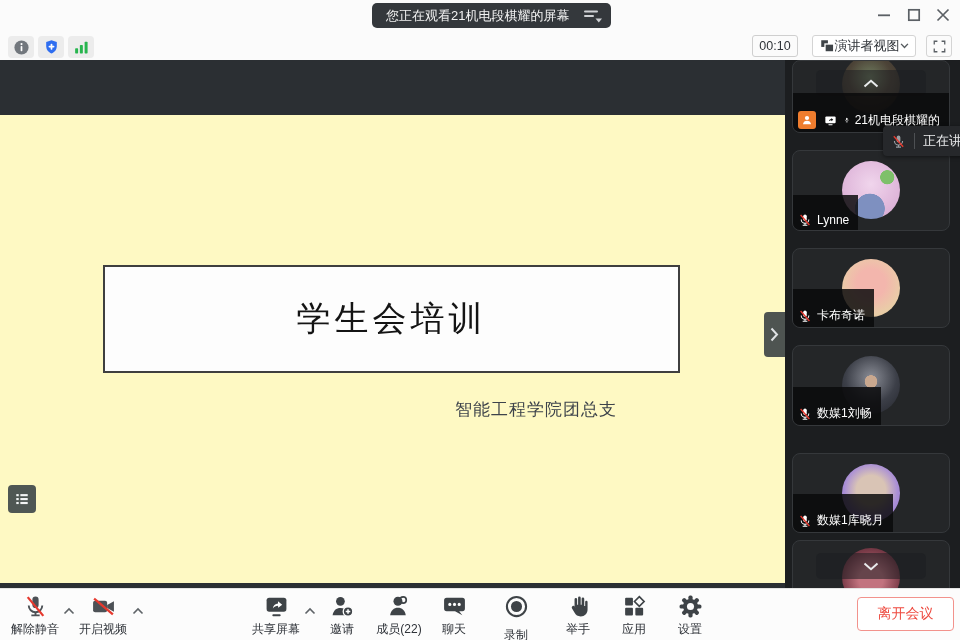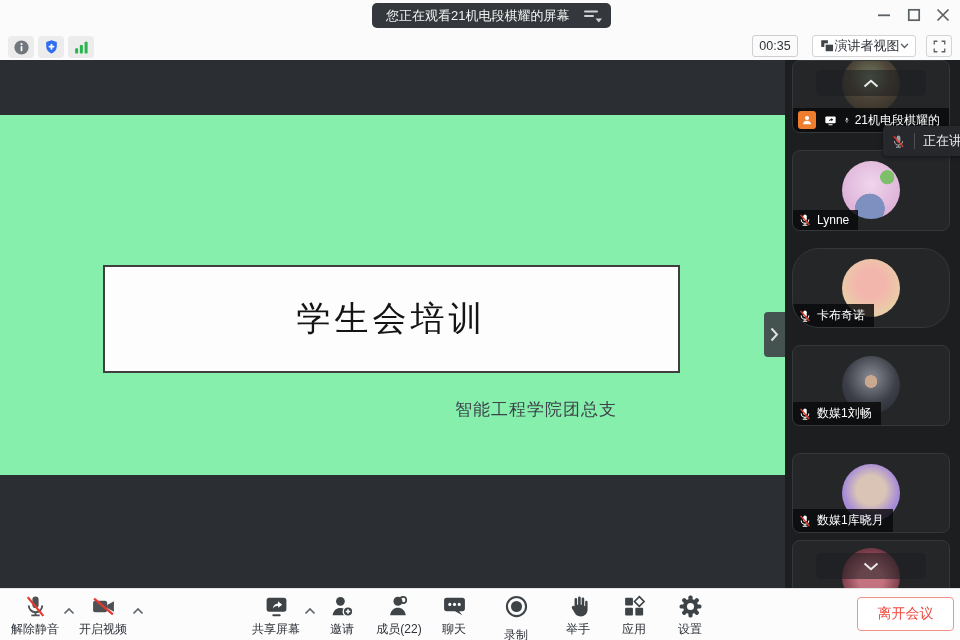--- a/index.html
+++ b/index.html
@@ -24,21 +24,21 @@
   .timer { left:752px; top:5px; width:46px; height:22px; border:1px solid #cfcfcf; border-radius:3px;
            display:flex; align-items:center; justify-content:center; font-size:12.5px; color:#2f3338; }
   .view-btn { left:812px; top:5px; width:104px; height:22px; border:1px solid #d4d4d4; border-radius:3px;
               background:#fff; display:flex; align-items:center; justify-content:center; 
               font-size:13px; color:#2f3338; }
   .fs-btn { left:926px; top:5px; width:26px; height:22px; border:1px solid #d4d4d4; border-radius:3px;
             display:flex; align-items:center; justify-content:center; }
 
   
   .content { left:0; top:60px; width:785px; height:528px; background:#2b2f33; }
-  .slide { left:0; top:55px; width:785px; height:360px; background:#86efac; overflow:hidden; }
+  .slide { left:0; top:55px; width:785px; height:468px; background:#fef9c3; overflow:hidden; }
   .slide-box { left:103px; top:150px; width:577px; height:108px; background:#fdfdfd; border:2px solid #3f3f3f;
                display:flex; align-items:center; justify-content:center; }
   .slide-title { font-family:"Liberation Serif","DejaVu Serif",serif; font-size:34px; color:#141414; letter-spacing:4px; }
   .slide-subtitle { left:448px; top:283px; width:176px; text-align:center;
                     font-family:"Liberation Serif","DejaVu Serif",serif; font-size:17px; color:#3d434b; letter-spacing:1px; white-space:nowrap; }
   .slide-list-btn { left:8px; top:370px; width:28px; height:28px; background:rgba(55,64,68,.88); border-radius:4px;
                     display:flex; align-items:center; justify-content:center; }
   .panel-toggle { left:764px; top:312px; width:21px; height:45px; background:rgba(63,69,72,.92);
                   border-radius:4px 0 0 4px; display:flex; align-items:center; justify-content:center; }
   .grip { top:322px; width:1px; height:26px; background:#8a8f92; opacity:.55; }
@@ -51,21 +51,21 @@
   .av-host   { background:radial-gradient(circle at 48% 38%, #6e7b5e 0%, #4c4337 45%, #2d2a24 100%); }
   .av-lynne  { background:radial-gradient(circle at 78% 28%, #7ec06a 0 11%, rgba(0,0,0,0) 12%),
                radial-gradient(circle at 48% 82%, #7e90c0 0 26%, rgba(0,0,0,0) 27%),
                radial-gradient(circle at 50% 40%, #f0d5ec 0%, #ddb3d8 70%, #c79fc6 100%); }
   .av-pig    { background:radial-gradient(circle at 50% 42%, #f3b6ad 0 32%, #e9cda7 70%, #d7b689 100%); }
   .av-levi   { background:radial-gradient(circle at 50% 44%, #c9a88f 0 14%, rgba(0,0,0,0) 15%),
                radial-gradient(circle at 50% 38%, #8a8d96 0%, #3c3f48 55%, #23252c 100%); }
   .av-bunny  { background:radial-gradient(circle at 50% 45%, #d9c4b5 0 34%, #a98ed6 62%, #9174c9 100%); }
   .av-scroll { background:radial-gradient(circle at 50% 55%, #c2737f 0 28%, #7a3b48 68%, #45242d 100%); }
   .tile-label { position:absolute; left:0; bottom:0; background:rgba(10,10,11,.84); display:flex;
-                align-items:center; gap:5px; padding:3px 9px 3px 5px; font-size:12px; color:#fff; white-space:nowrap; }
+                align-items:center; gap:5px; padding:18px 9px 3px 5px; font-size:12px; color:#fff; white-space:nowrap; }
   .tile-label.full { right:0; }
   .badge { width:18px; height:18px; border-radius:3px; display:flex; align-items:center; justify-content:center; flex:none; }
   .badge-host { background:#ef7d2e; }
   .badge-share { background:#0d0d0e; }
   .scroll-band { position:absolute; left:50%; transform:translateX(-50%); width:110px; height:26px;
                  background:rgba(28,30,32,.55); border-radius:5px; display:flex; align-items:center; justify-content:center; }
   .tooltip { left:883px; top:126px; height:30px; width:130px; background:#26282b; border-radius:4px;
              box-shadow:0 1px 4px rgba(0,0,0,.5); display:flex; align-items:center; gap:8px; padding:0 10px 0 8px;
              font-size:13px; color:#e9eaeb; overflow:hidden; white-space:nowrap; z-index:5; }
   .tt-divider { width:1px; height:16px; background:#4d5053; flex:none; }
@@ -126,21 +126,21 @@
           <rect x="7.9" y="9.7" width="8.2" height="2.4" rx="1" fill="#fff"></rect>
       </svg>
     </div>
     <div class="abs tb-btn tb-signal">
       <svg class="ic" width="17" height="17" viewBox="0 0 24 24">
         <rect x="3" y="13" width="4.2" height="7.5" rx="1" fill="#27b54e"></rect>
           <rect x="9.7" y="8.5" width="4.2" height="12" rx="1" fill="#27b54e"></rect>
           <rect x="16.4" y="4" width="4.2" height="16.5" rx="1" fill="#27b54e"></rect>
       </svg>
     </div>
-    <div class="abs timer">00:35</div>
+    <div class="abs timer">00:10</div>
     <div class="abs view-btn">
       <svg class="ic" width="15" height="15" viewBox="0 0 18 18">
         <rect x="1.5" y="1.5" width="8" height="8" fill="#3e4347"></rect>
         <rect x="6" y="6" width="10.5" height="9.5" fill="#3e4347" stroke="#fff" stroke-width="1.6"></rect>
       </svg>
       <span>演讲者视图</span>
       <svg class="ic" width="9" height="6" viewBox="0 0 10 7">
           <path d="M1 1l4 4.2L9 1" stroke="#555a5e" stroke-width="1.6" fill="none"></path>
         </svg>
     </div>
@@ -216,21 +216,21 @@
         <svg class="ic" width="14" height="14" viewBox="0 0 24 24">
           <rect x="9" y="2.5" width="6" height="11" rx="3" fill="#fff"></rect>
           <path d="M5.5 11a6.5 6.5 0 0 0 13 0" fill="none" stroke="#fff" stroke-width="1.8"></path>
           <path d="M12 17.5V21M8 21h8" stroke="#fff" stroke-width="1.8"></path>
           <path d="M4.5 3.5l15 17" stroke="#e6392e" stroke-width="2.2"></path>
         </svg>
         <span>Lynne</span>
       </div>
     </div>
 
-    <div class="tile" style="top:188px; height:80px;border-radius:27px;">
+    <div class="tile" style="top:188px; height:80px;">
       <div class="avatar av-pig" style="top:10px;"></div>
       <div class="tile-label">
         <svg class="ic" width="14" height="14" viewBox="0 0 24 24">
           <rect x="9" y="2.5" width="6" height="11" rx="3" fill="#fff"></rect>
           <path d="M5.5 11a6.5 6.5 0 0 0 13 0" fill="none" stroke="#fff" stroke-width="1.8"></path>
           <path d="M12 17.5V21M8 21h8" stroke="#fff" stroke-width="1.8"></path>
           <path d="M4.5 3.5l15 17" stroke="#e6392e" stroke-width="2.2"></path>
         </svg>
         <span>卡布奇诺</span>
       </div>

